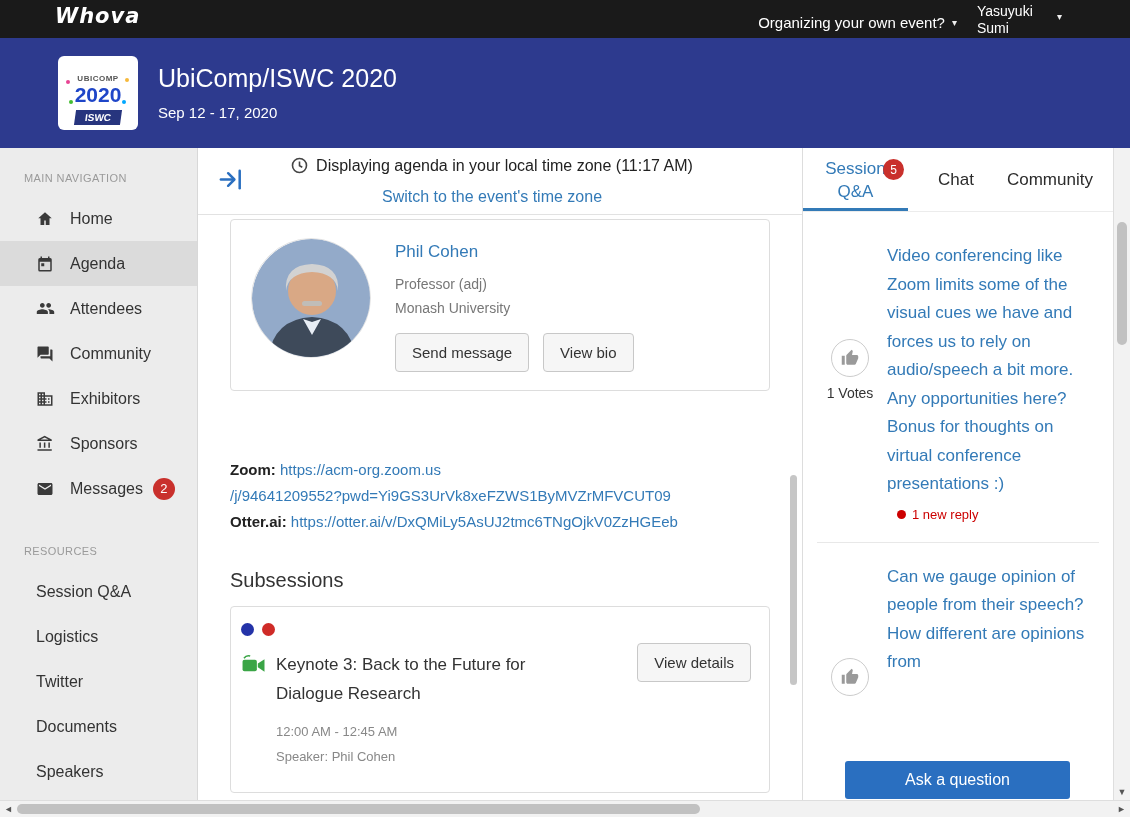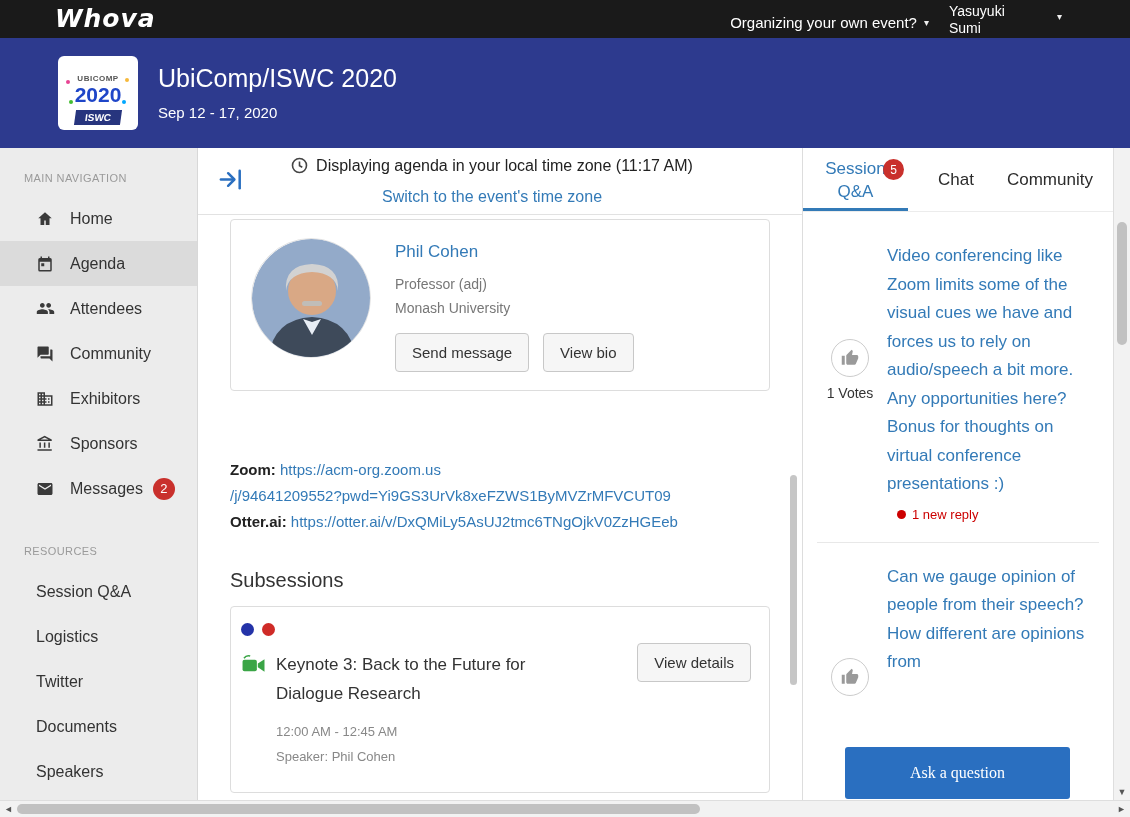--- a/index.html
+++ b/index.html
@@ -2,25 +2,25 @@
 <html><head>
 <meta charset="utf-8">
 <style>
   * { margin:0; padding:0; box-sizing:border-box; }
   html,body { width:1130px; height:817px; }
   body { font-family:"Liberation Sans", sans-serif; background:#fff; overflow:hidden; position:relative; color:#333; }
   a { text-decoration:none; }
 
   
   .topbar { height:38px; background:#1a1a1a; display:flex; align-items:flex-start; color:#fff; position:relative; }
-  .whova-logo { margin-left:55px; margin-top:4px; font-size:25px; font-weight:bold; font-style:italic; letter-spacing:1px; font-family:"DejaVu Sans", sans-serif; }
+  .whova-logo { margin-left:55px; margin-top:4px; font-size:21px; font-weight:bold; font-style:italic; letter-spacing:1px; font-family:"DejaVu Sans", sans-serif; }
   .topbar-right { margin-left:auto; display:flex; align-items:center; gap:20px; padding-right:68px; }
   .organizer { display:flex; align-items:center; gap:7px; font-size:15px; margin-top:8px; cursor:pointer; white-space:nowrap; }
   .caret { font-size:10px; color:#eee; }
-  .user-menu { display:flex; align-items:flex-start; gap:28px; cursor:pointer; margin-top:3px; }
+  .user-menu { display:flex; align-items:flex-start; gap:0; cursor:pointer; margin-top:3px; }
   .user-name { width:80px; font-size:14px; line-height:17px; }
   .user-menu .caret { margin-top:8px; }
 
   
   .banner { height:110px; background:#2d3a8e; position:relative; }
   .event-logo { position:absolute; left:58px; top:18px; width:80px; height:74px; background:#fff; border-radius:6px; overflow:hidden; }
   .logo-top { margin-top:18px; text-align:center; font-size:8px; font-weight:bold; color:#555; letter-spacing:.5px; }
   .logo-year { text-align:center; font-size:21px; font-weight:bold; color:#1f46c8; line-height:24px; }
   .logo-badge { margin:3px auto 0; width:46px; background:#27357e; color:#fff; font-size:10px; font-weight:bold; text-align:center; padding:2px 0; transform:skewX(-8deg); }
   .confetti { position:absolute; border-radius:50%; width:4px; height:4px; }
@@ -89,21 +89,21 @@
   .question-row { display:flex; align-items:center; padding:0 12px 0 10px; }
   .question-row.second { align-items:flex-start; margin-top:4px; }
   .vote-col { width:74px; flex-shrink:0; display:flex; flex-direction:column; align-items:center; }
   .question-row.second .vote-col { margin-top:95px; }
   .thumb-circle { width:38px; height:38px; border-radius:50%; border:1px solid #ccc; background:#fff; display:flex; align-items:center; justify-content:center; cursor:pointer; }
   .vote-text { margin-top:8px; font-size:14px; color:#333; white-space:nowrap; }
   .q-text { flex:1; max-width:212px; color:#337ab7; font-size:17px; line-height:28.5px; cursor:pointer; }
   .new-reply { margin:8px 0 0 94px; font-size:13px; color:#cc0000; display:flex; align-items:center; gap:6px; }
   .reply-dot { width:9px; height:9px; border-radius:50%; background:#cc0000; }
   .qa-divider { border-top:1px solid #e8e8e8; margin:20px 14px; }
-  .ask-btn { position:absolute; left:42px; bottom:1px; width:225px; height:52px; background:#2a6fc0; color:#fff; font-size:16px; border:none; border-radius:3px; cursor:pointer; font-family:Liberation Serif, serif; z-index:5; }
+  .ask-btn { position:absolute; left:42px; bottom:1px; width:225px; height:38px; background:#2a6fc0; color:#fff; font-size:16px; border:none; border-radius:3px; cursor:pointer; font-family:Liberation Sans, sans-serif; z-index:5; }
 
   
   .v-scrollbar { width:17px; flex-shrink:0; background:#f2f2f2; border-left:1px solid #dedede; position:relative; }
   .v-thumb { position:absolute; top:74px; left:3px; width:10px; height:123px; background:#c1c1c1; border-radius:5px; cursor:pointer; }
   .v-arrow-down { position:absolute; bottom:3px; left:0; width:16px; text-align:center; font-size:9px; color:#555; cursor:pointer; }
   .h-scrollbar { height:17px; background:#f2f2f2; border-top:1px solid #dedede; position:relative; }
   .h-thumb { position:absolute; left:17px; top:3px; width:683px; height:10px; background:#c1c1c1; border-radius:5px; cursor:pointer; }
   .h-arrow { position:absolute; top:3px; font-size:9px; color:#555; cursor:pointer; }
   .h-arrow.left { left:4px; } .h-arrow.right { right:4px; }
 </style>

